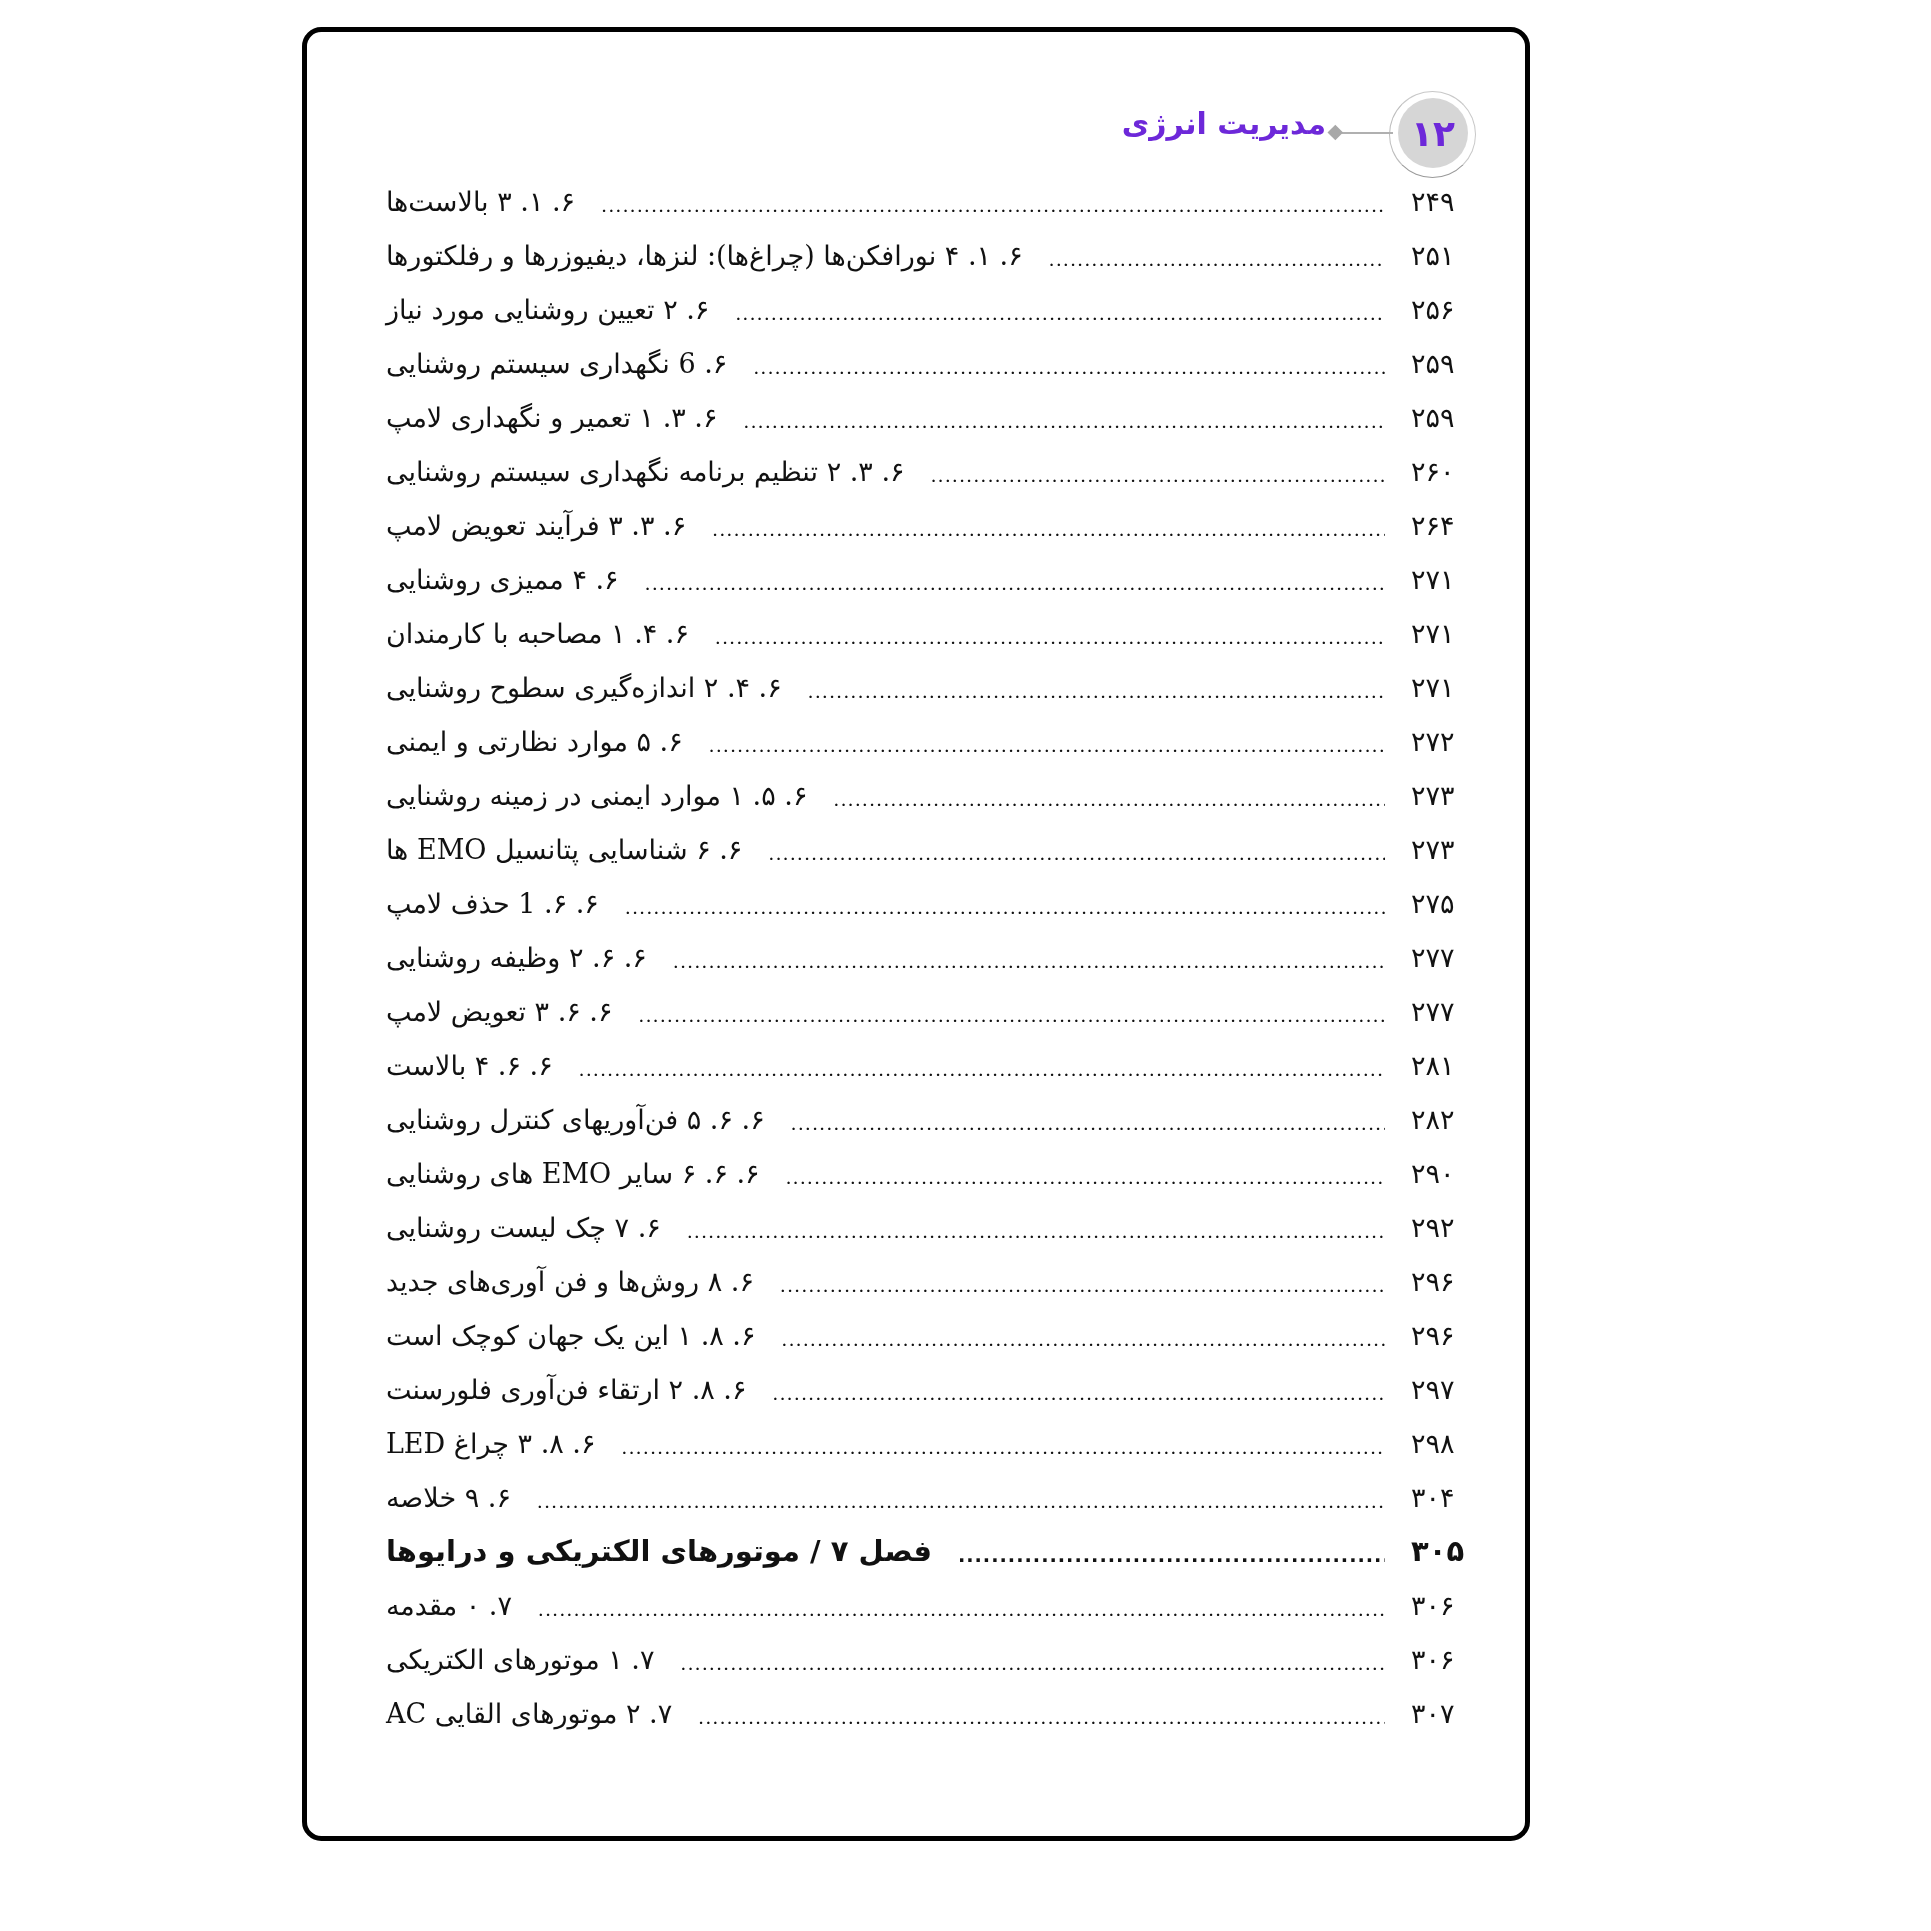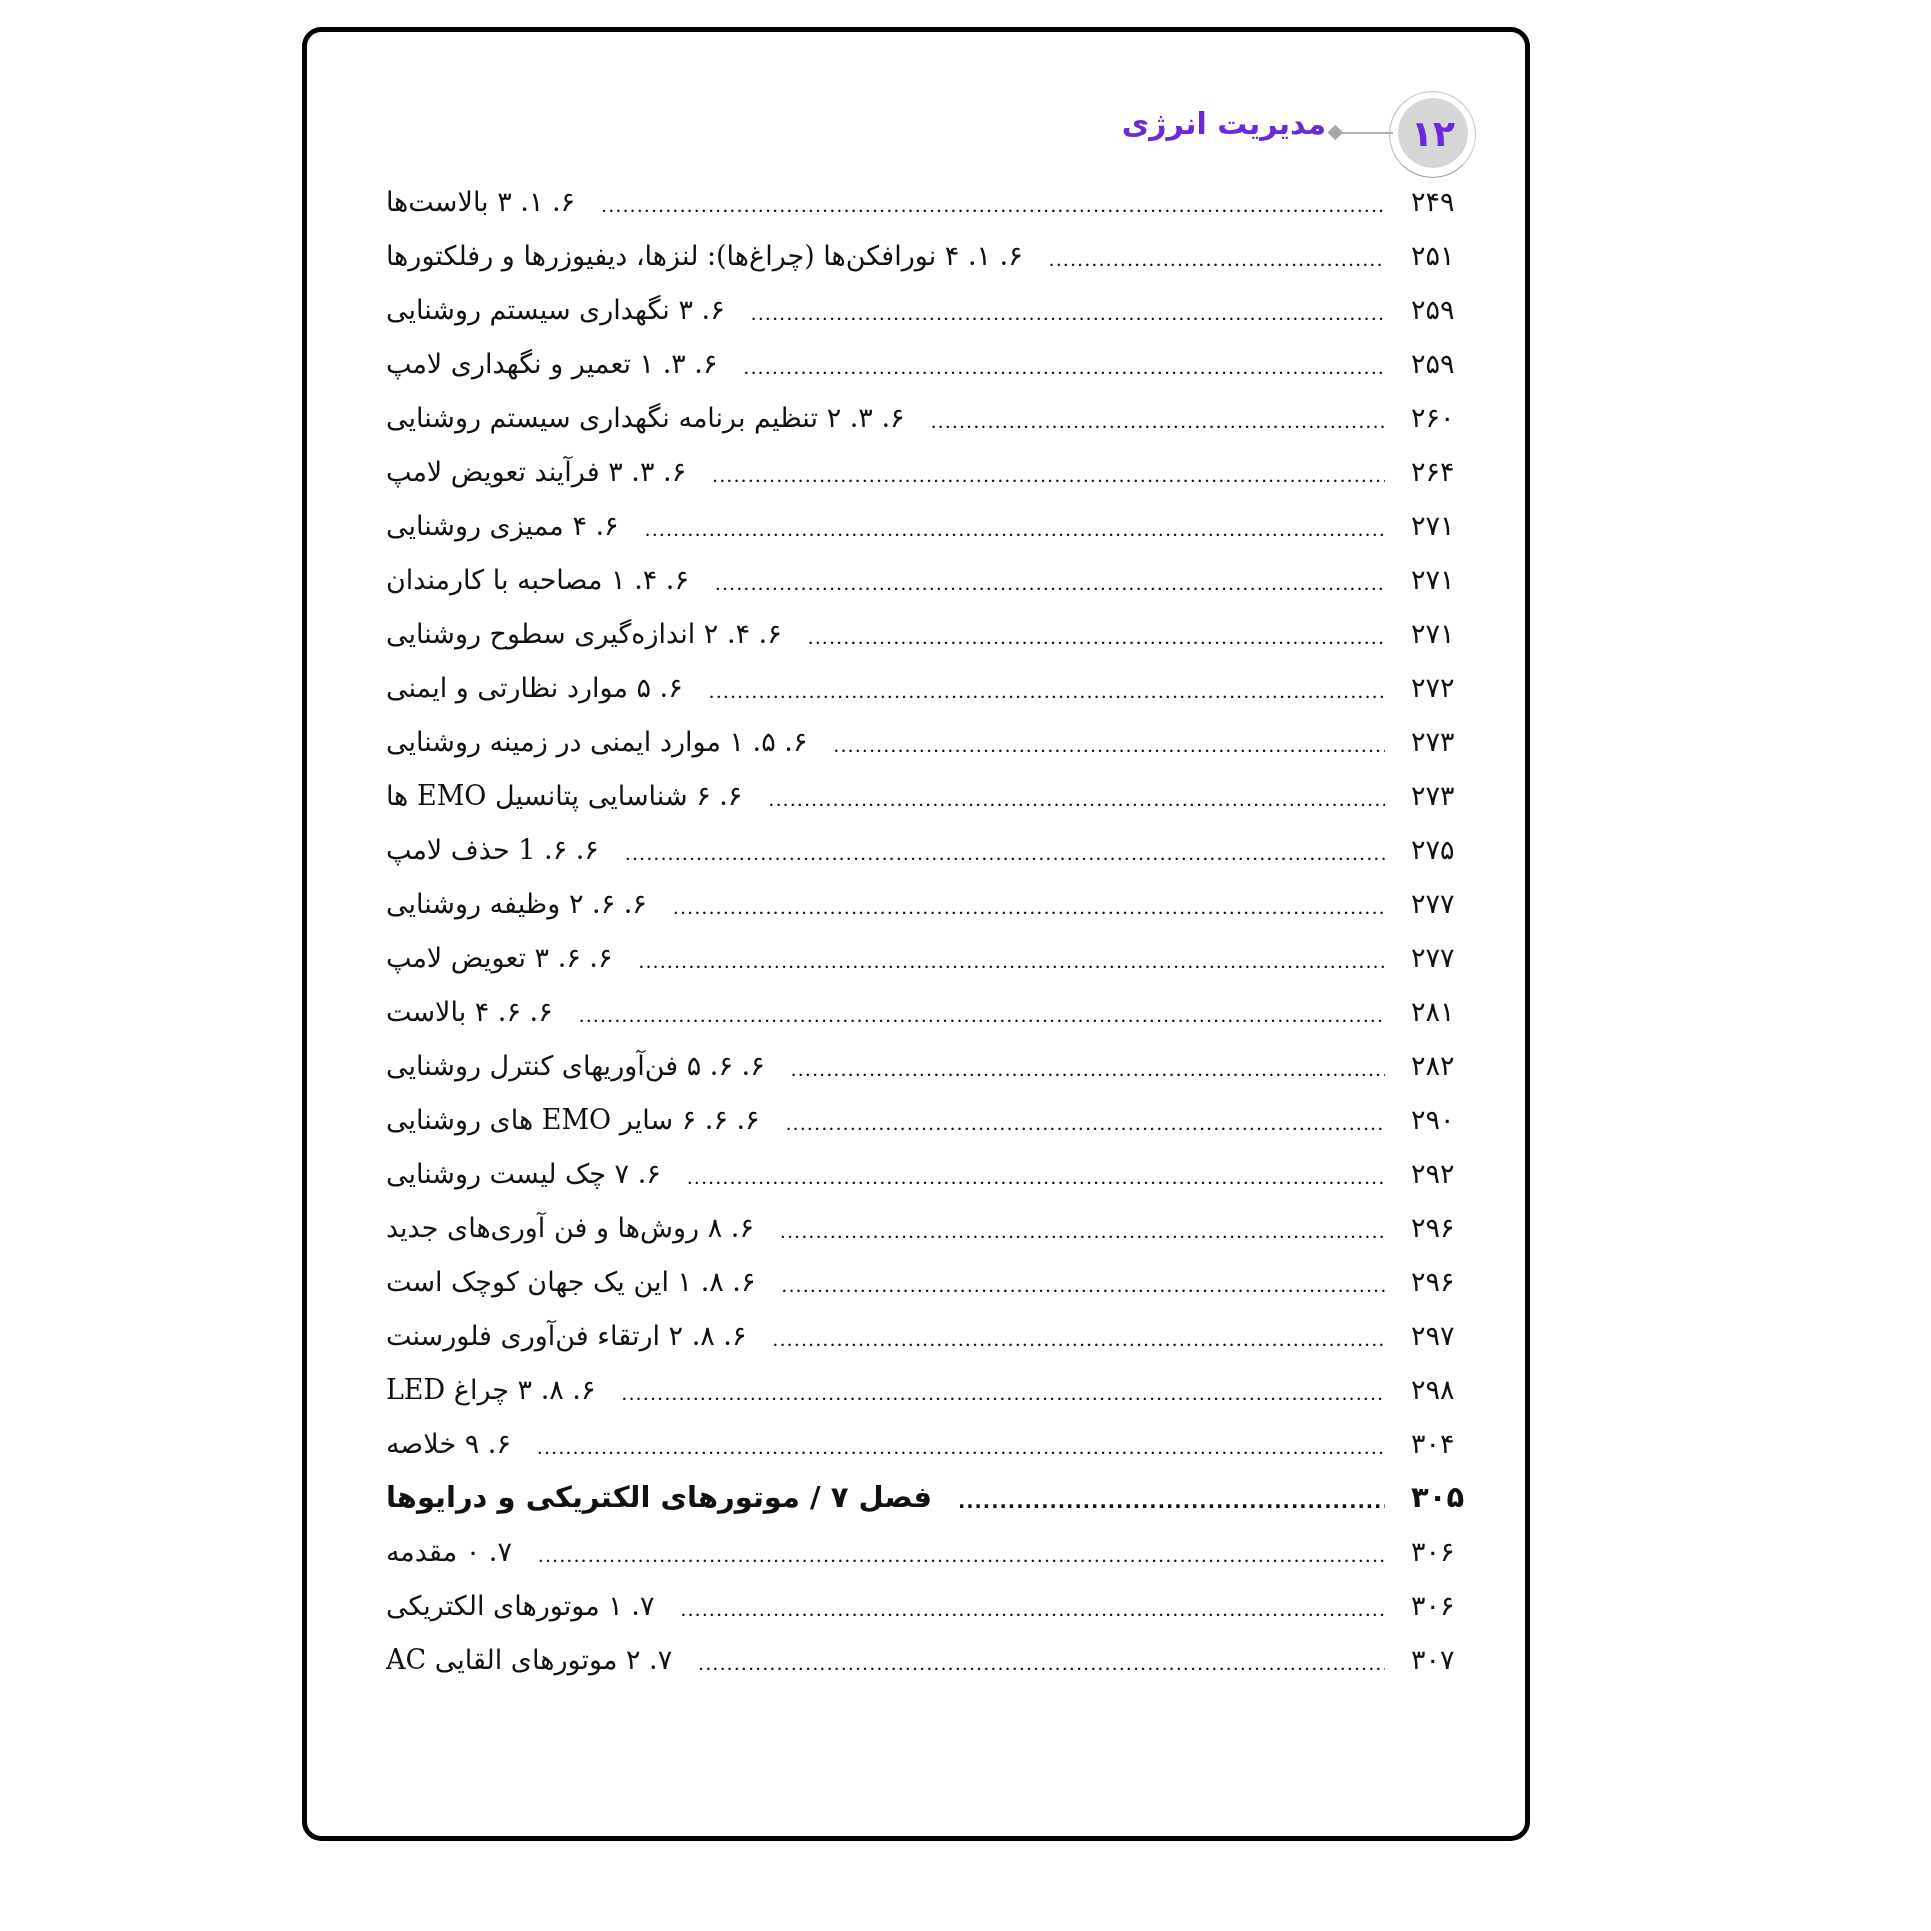--- a/index.html
+++ b/index.html
@@ -50,21 +50,26 @@
       <span class="toc-label"><span>۶. ۱. ۳</span><span> </span><span>بالاست‌ها</span></span>
       <span class="toc-leader"></span>
       <span class="toc-page">۲۴۹</span>
     </div>
     <div class="toc-row">
       <span class="toc-label"><span>۶. ۱. ۴</span><span> </span><span>نورافکن‌ها (چراغ‌ها): لنزها، دیفیوزرها و رفلکتورها</span></span>
       <span class="toc-leader"></span>
       <span class="toc-page">۲۵۱</span>
     </div>
     <div class="toc-row">
-      <span class="toc-label"><span>۶. ۳</span><span> </span><span>نگهداری سیستم روشنایی</span></span>
+      <span class="toc-label"><span>۶. ۲</span><span> </span><span>تعیین روشنایی مورد نیاز</span></span>
+      <span class="toc-leader"></span>
+      <span class="toc-page">۲۵۶</span>
+    </div>
+    <div class="toc-row">
+      <span class="toc-label"><span>۶. 6</span><span> </span><span>نگهداری سیستم روشنایی</span></span>
       <span class="toc-leader"></span>
       <span class="toc-page">۲۵۹</span>
     </div>
     <div class="toc-row">
       <span class="toc-label"><span>۶. ۳. ۱</span><span> </span><span>تعمیر و نگهداری لامپ</span></span>
       <span class="toc-leader"></span>
       <span class="toc-page">۲۵۹</span>
     </div>
     <div class="toc-row">
       <span class="toc-label"><span>۶. ۳. ۲</span><span> </span><span>تنظیم برنامه نگهداری سیستم روشنایی</span></span>

